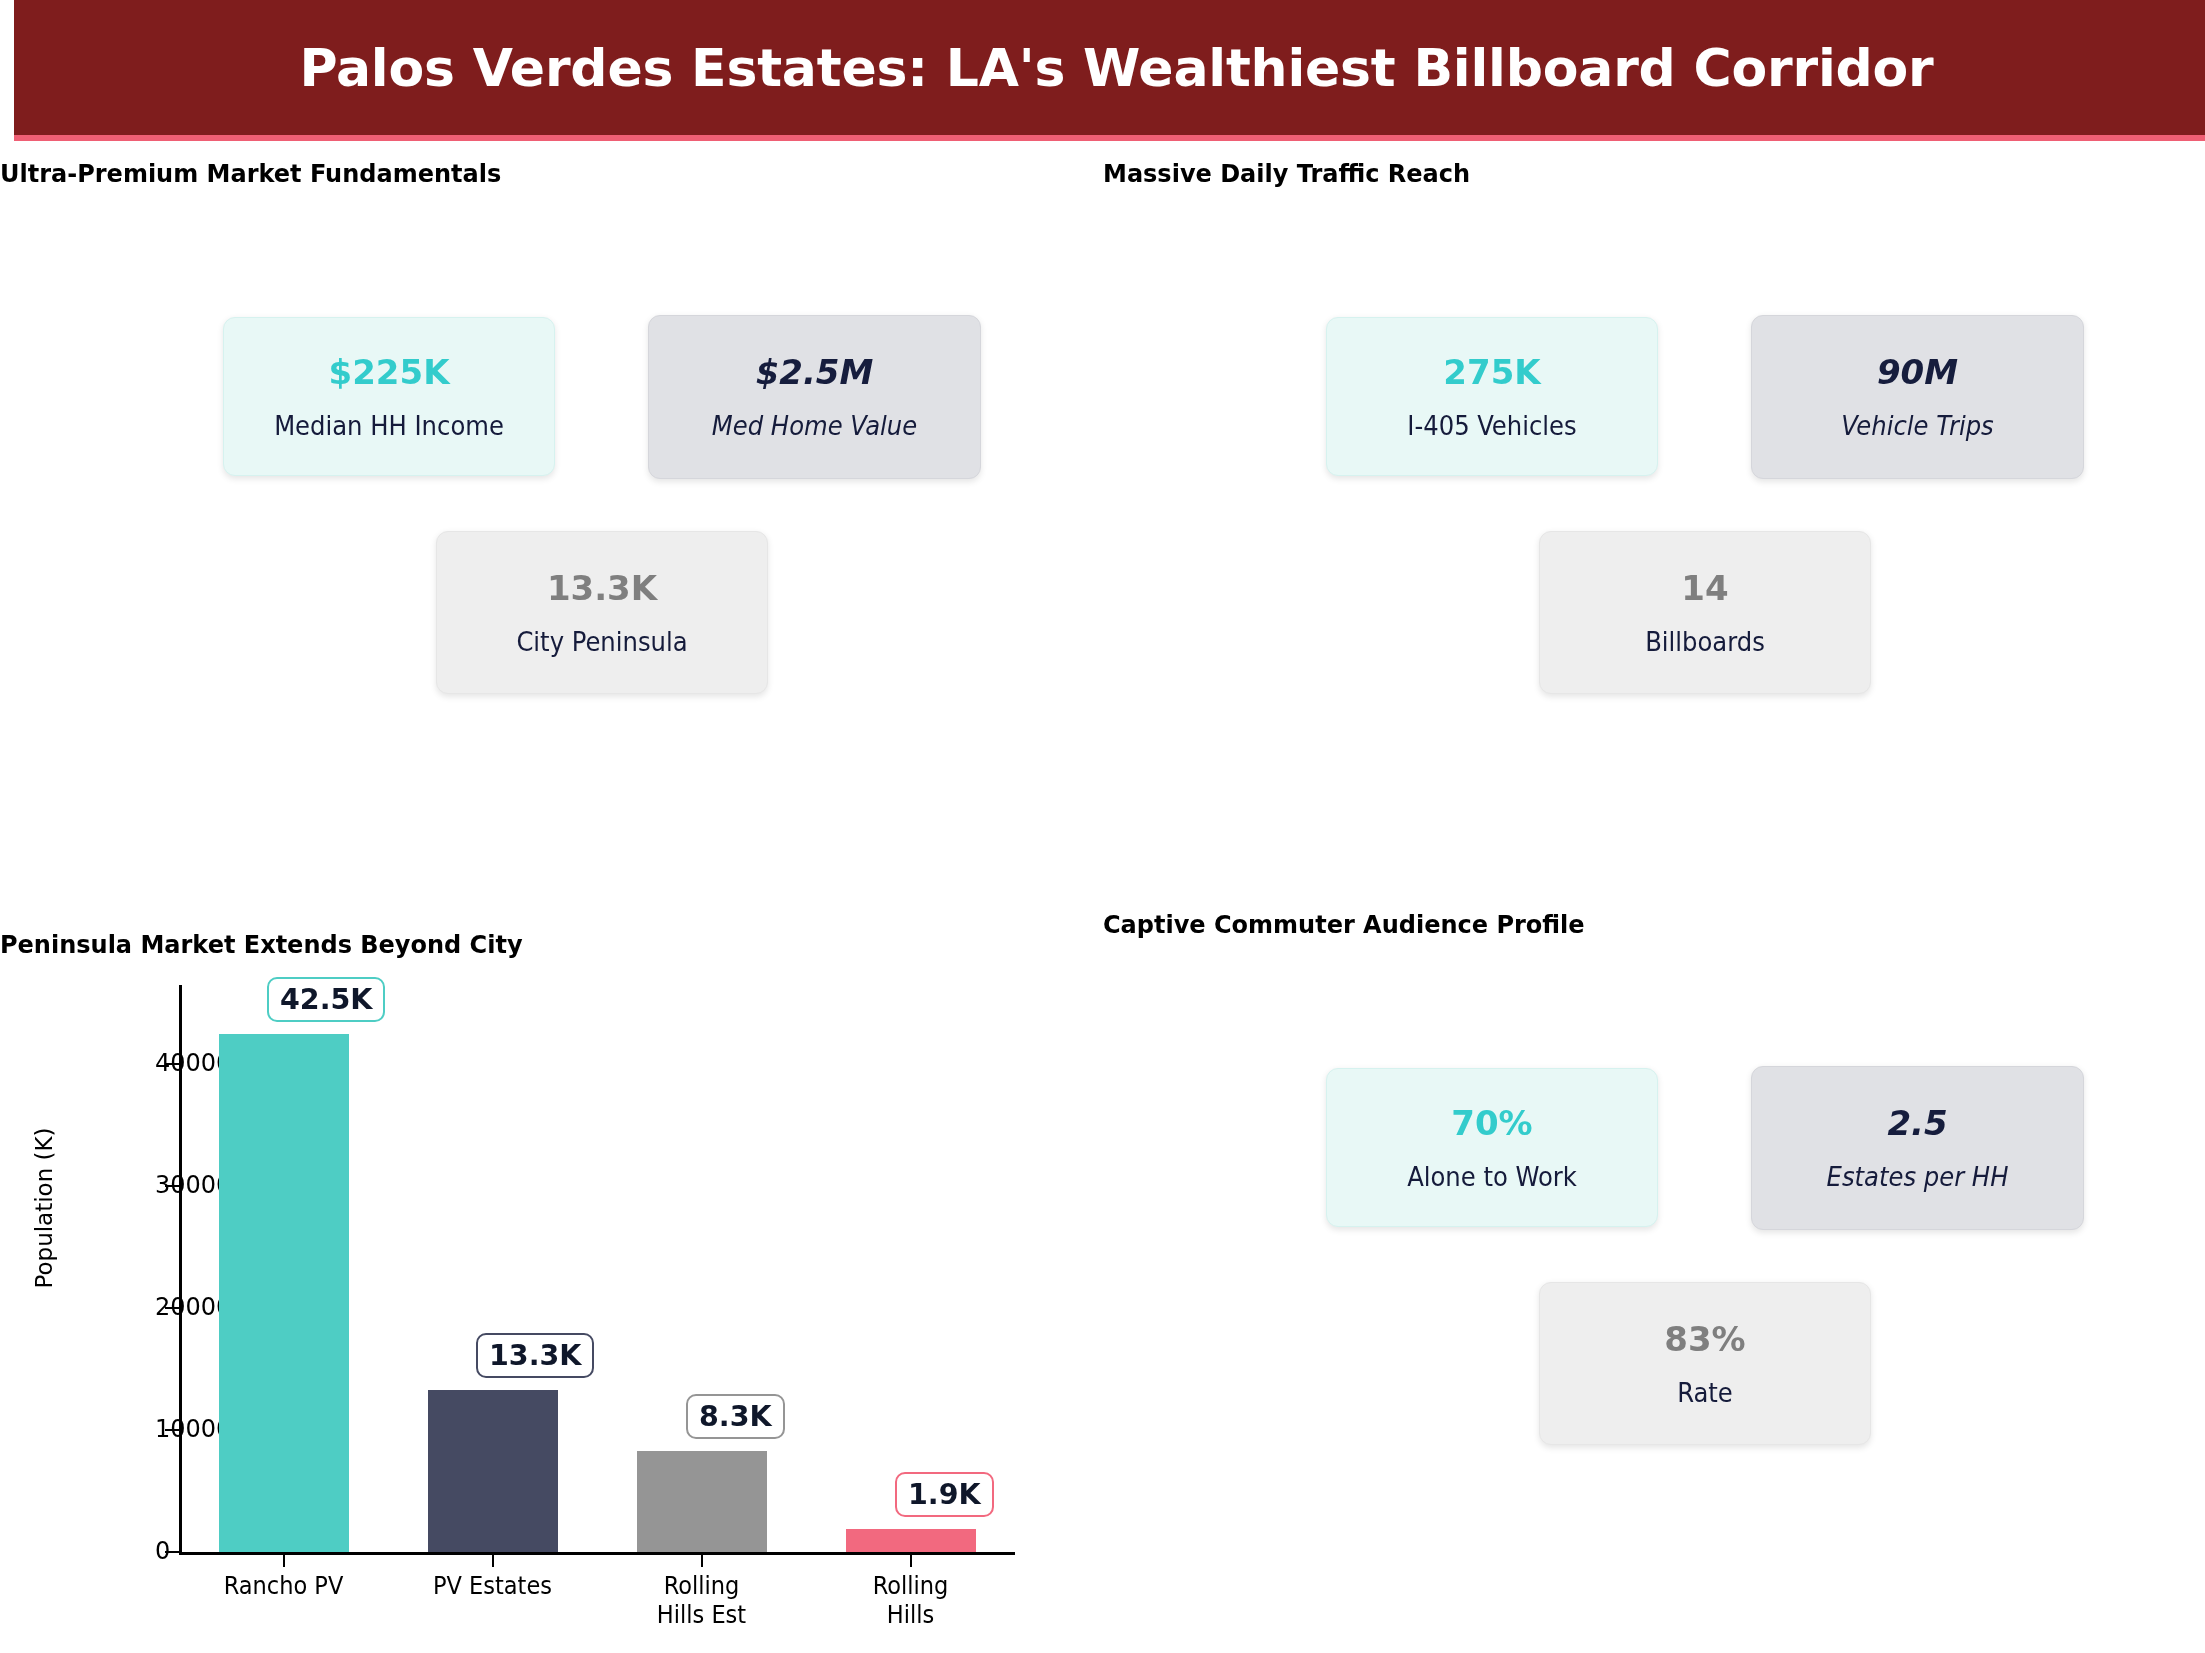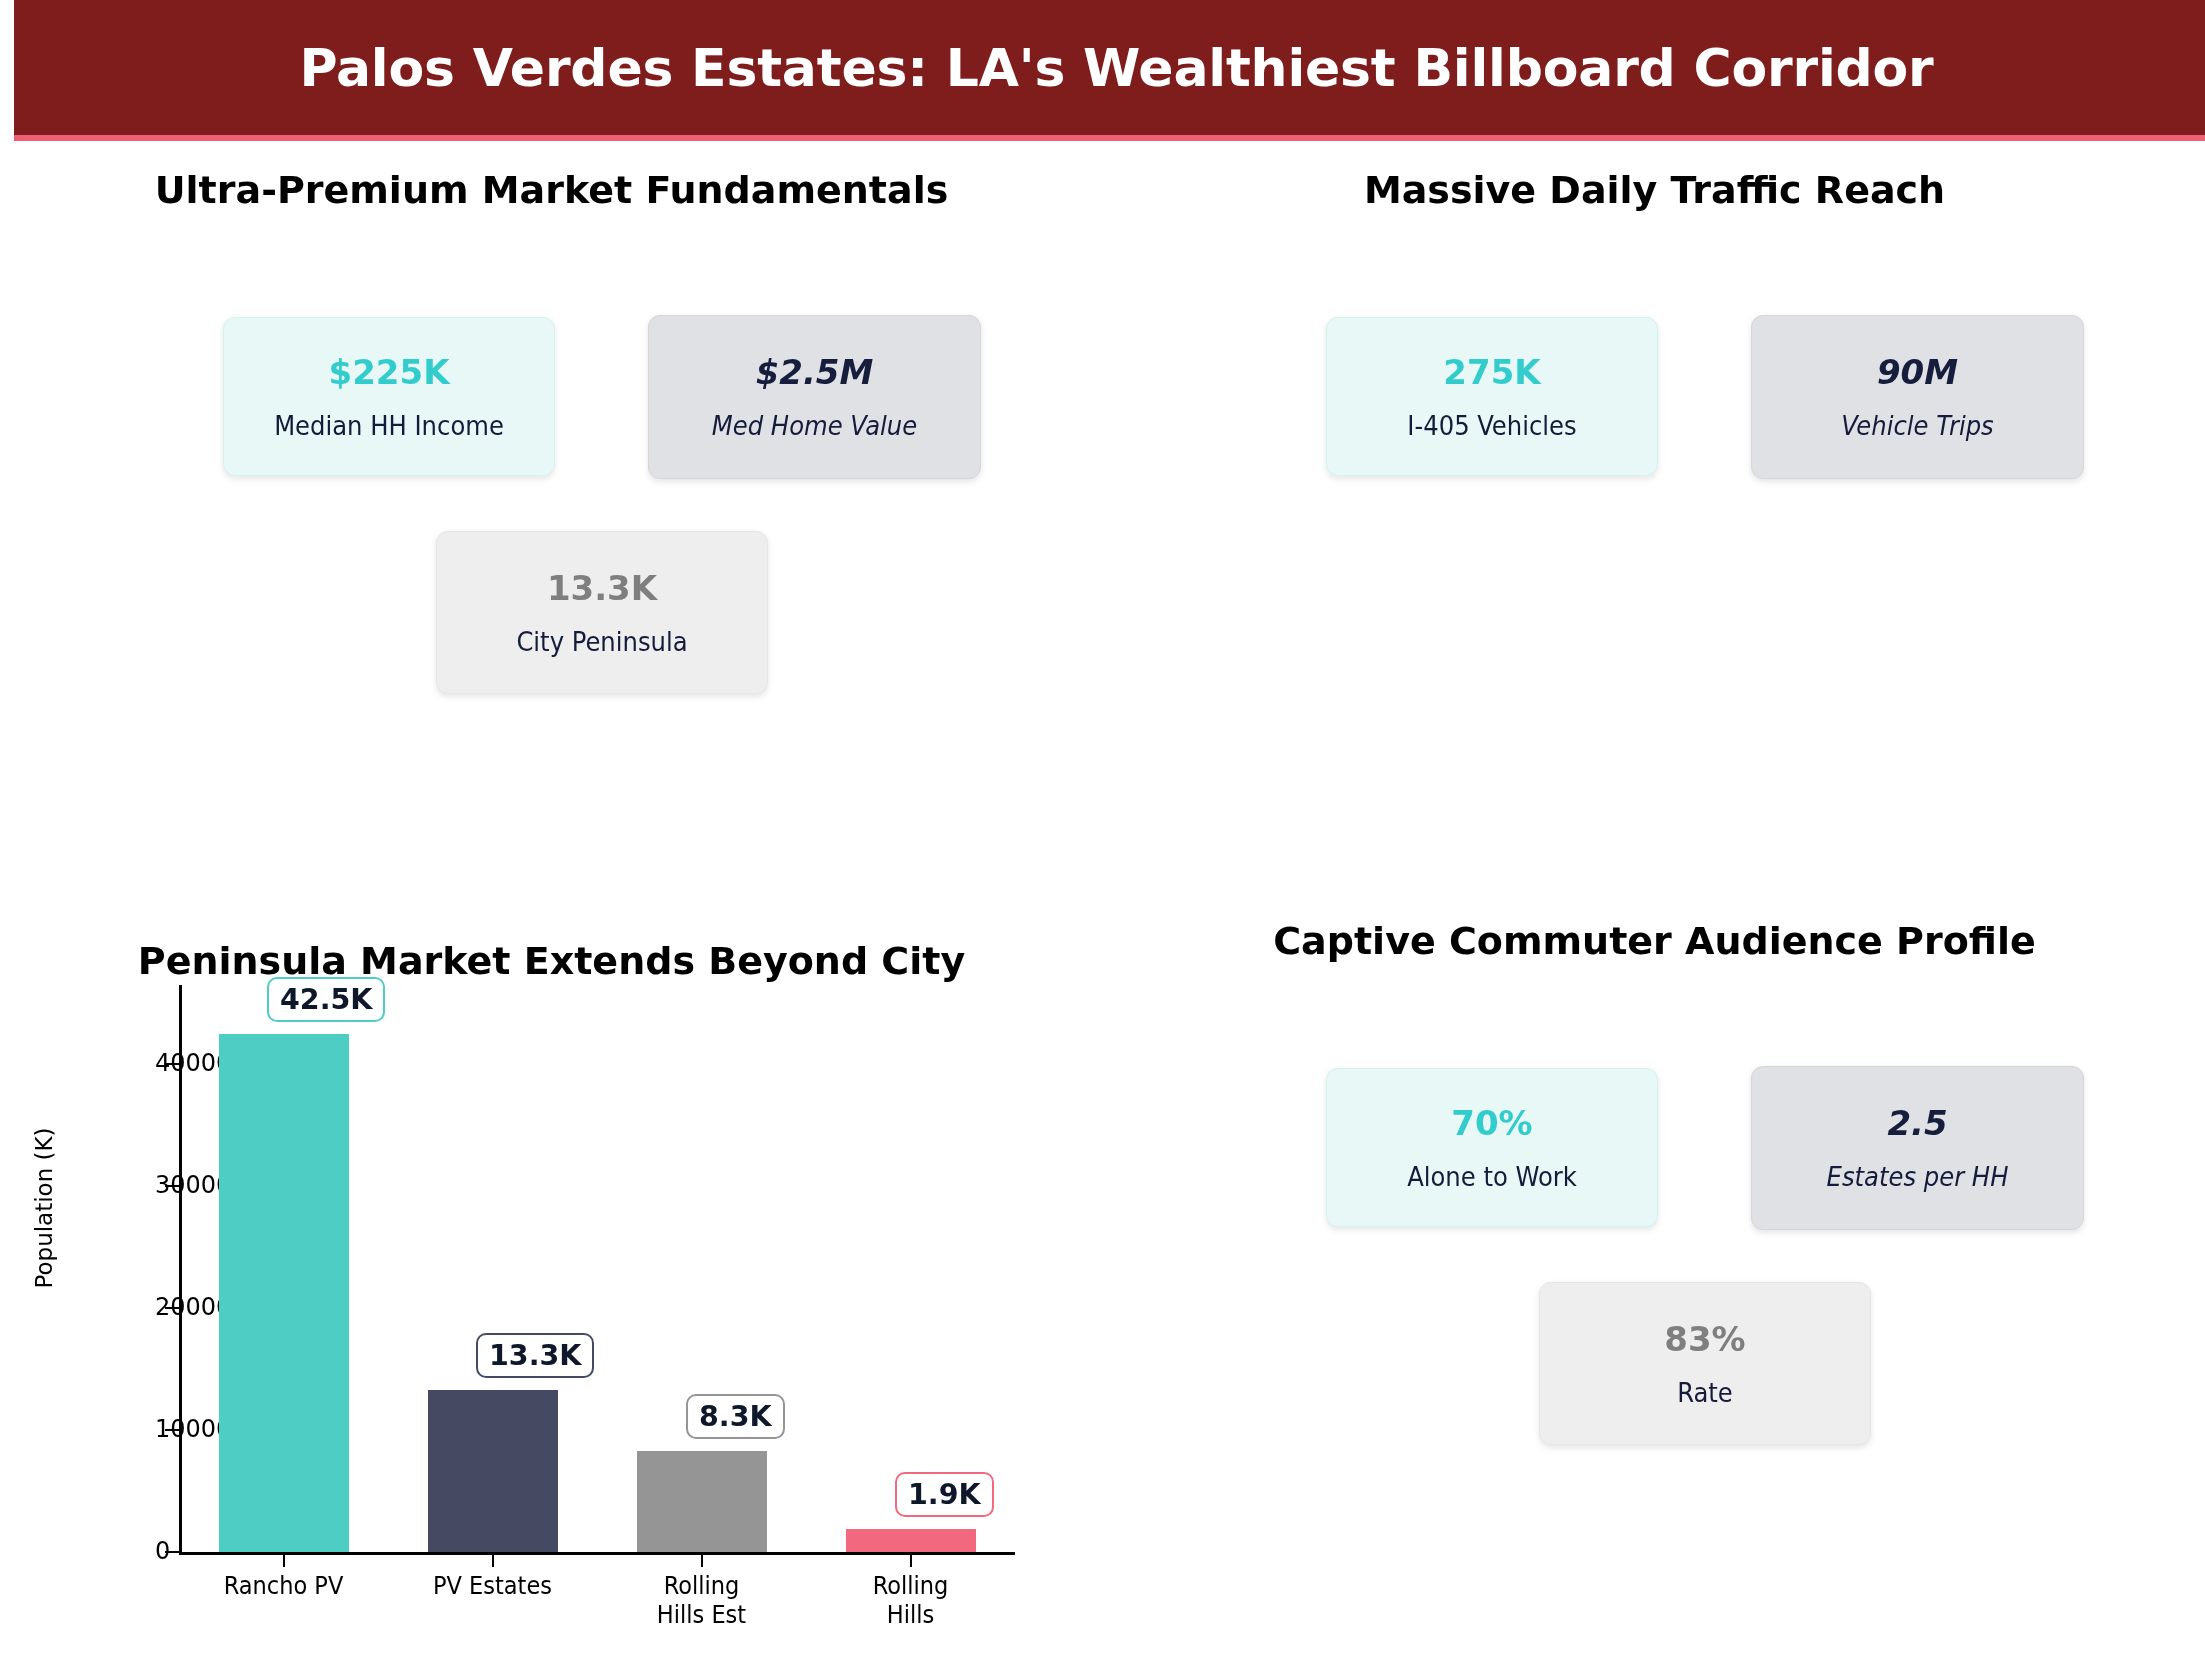--- a/index.html
+++ b/index.html
@@ -24,23 +24,22 @@
     font-size:52px;
     font-weight:bold;
     letter-spacing:-0.2px;
     white-space:nowrap;
     font-family:"DejaVu Sans","Liberation Sans",sans-serif;
   }
 
   
   .panel{position:absolute;}
   .panel-title{
-    position:absolute;top:16px;left:0;width:100%;
-    text-align:center;
-    font-size:38px;
+    position:absolute;top:8px;left:0;width:100%;
+    font-size:24px;
     font-weight:bold;
     color:#000000;
     white-space:nowrap;
     font-family:"DejaVu Sans","Liberation Sans",sans-serif;
   }
 
   #panel-market{left:0;top:152px;width:1103px;height:574px;}
   #panel-traffic{left:1103px;top:152px;width:1103px;height:574px;}
   #panel-peninsula{left:0px;top:903px;width:1103px;height:735px;margin-top:20px;}
   #panel-commuter{left:1103px;top:903px;width:1103px;height:735px;}
@@ -156,20 +155,24 @@
   <div class="kpi-card kpi-accent cardA">
     <div class="kpi-value">275K</div>
     <div class="kpi-label">I-405 Vehicles</div>
   </div>
 
   <div class="kpi-card kpi-dark cardB">
     <div class="kpi-value">90M</div>
     <div class="kpi-label">Vehicle Trips</div>
   </div>
 
+  <div class="kpi-card kpi-muted cardC">
+    <div class="kpi-value">14</div>
+    <div class="kpi-label">Billboards</div>
+  </div>
 </div>
 
 <div class="panel" id="panel-peninsula">
   <div class="panel-title">Peninsula Market Extends Beyond City</div>
 
   <div id="chart-area">
     <div id="y-axis-label">Population (K)</div>
     <div id="chart-plot">
       <div id="y-axis-spine"></div>
       <div id="x-axis-spine"></div>

